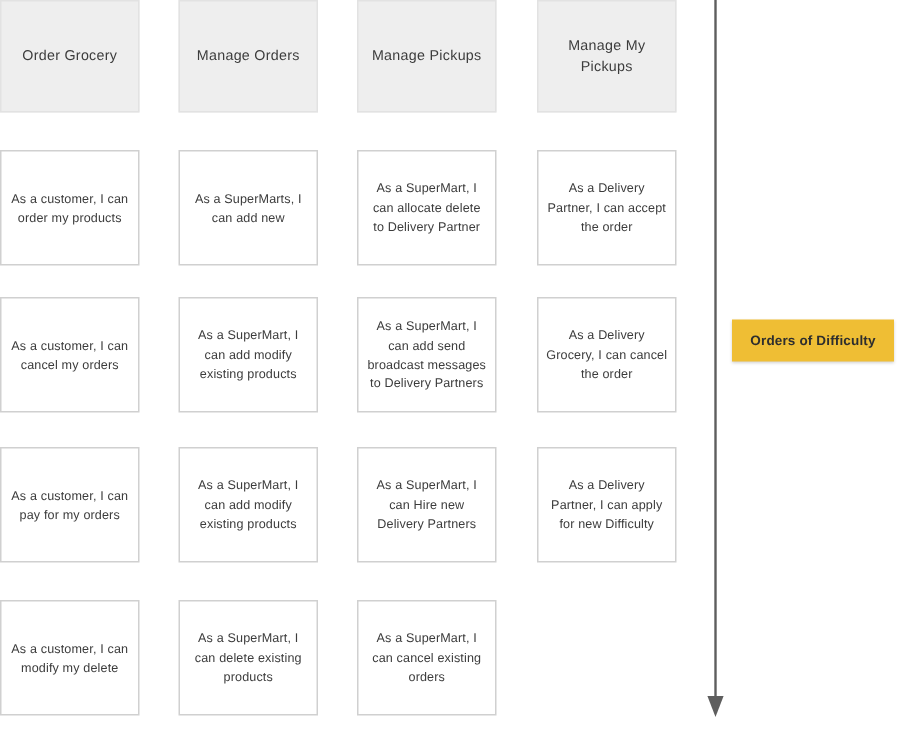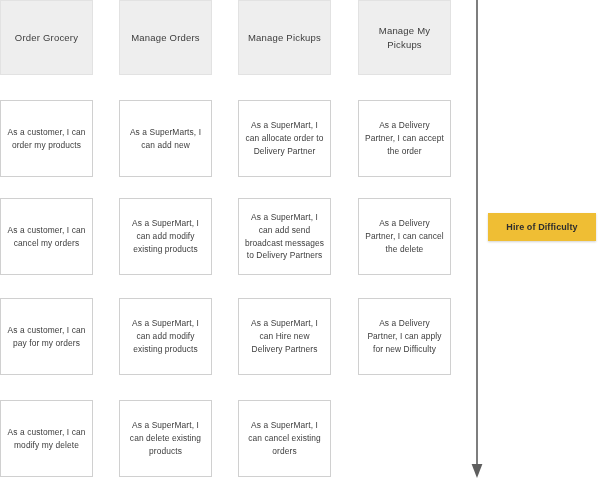--- a/index.html
+++ b/index.html
@@ -151,50 +151,50 @@
     <div class="story-card row-3">
       <span class="label">As a SuperMart, I can delete existing products</span>
     </div>
   </div>
 
   <div class="column col-2">
     <div class="header-card">
       <span class="label">Manage Pickups</span>
     </div>
     <div class="story-card row-0">
-      <span class="label">As a SuperMart, I can allocate order to Delivery Partner</span>
+      <span class="label">As a SuperMart, I can allocate delete to Delivery Partner</span>
     </div>
     <div class="story-card row-1">
       <span class="label">As a SuperMart, I can add send broadcast messages to Delivery Partners</span>
     </div>
     <div class="story-card row-2">
       <span class="label">As a SuperMart, I can Hire new Delivery Partners</span>
     </div>
     <div class="story-card row-3">
       <span class="label">As a SuperMart, I can cancel existing orders</span>
     </div>
   </div>
 
   <div class="column col-3">
     <div class="header-card">
       <span class="label">Manage My Pickups</span>
     </div>
     <div class="story-card row-0">
       <span class="label">As a Delivery Partner, I can accept the order</span>
     </div>
     <div class="story-card row-1">
-      <span class="label">As a Delivery Partner, I can cancel the delete</span>
+      <span class="label">As a Delivery Grocery, I can cancel the order</span>
     </div>
     <div class="story-card row-2">
       <span class="label">As a Delivery Partner, I can apply for new Difficulty</span>
     </div>
   </div>
 
   <svg id="difficulty-axis" viewBox="0 0 16 480" width="16" height="480" xmlns="http://www.w3.org/2000/svg">
     <line x1="8" y1="0" x2="8" y2="468" stroke="#5e5e5e" stroke-width="1.6"></line>
     <polygon points="8,478 2.6,464 13.4,464" fill="#5e5e5e"></polygon>
   </svg>
 
   <div id="difficulty-legend">
-    <span class="label">Hire of Difficulty</span>
+    <span class="label">Orders of Difficulty</span>
   </div>
 
 </div>
 
 </body></html>

